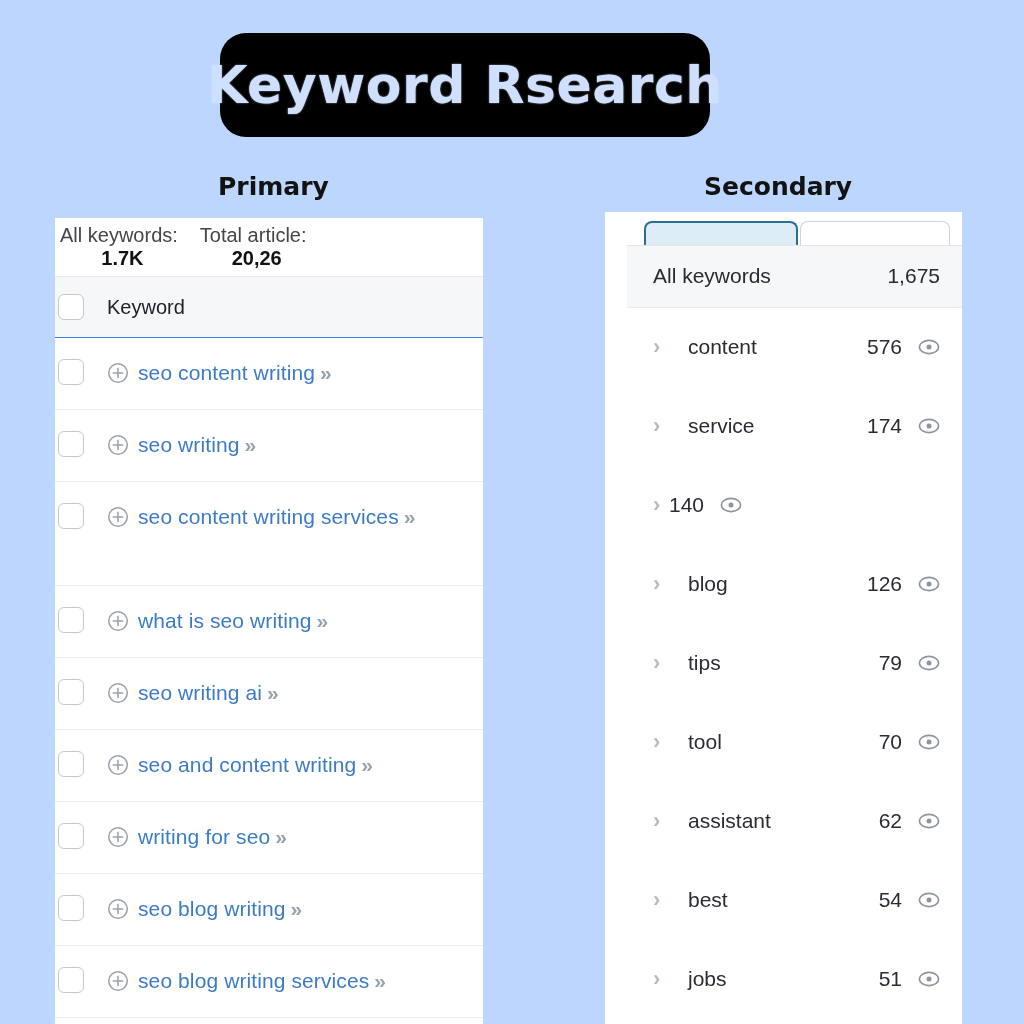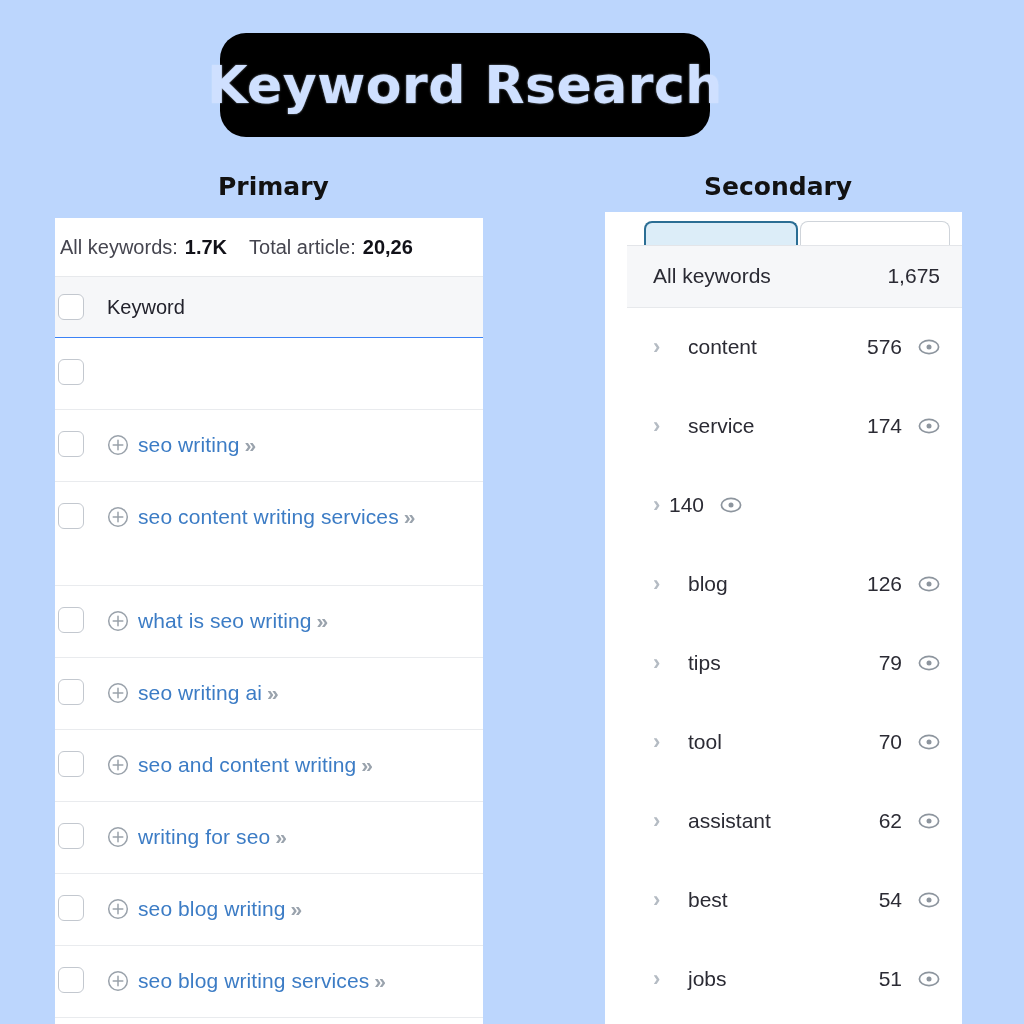--- a/index.html
+++ b/index.html
@@ -66,21 +66,21 @@
   #primary-summary {
     height: 58px;
     display: flex;
     align-items: center;
     padding-left: 5px;
     white-space: nowrap;
     font-size: 20px;
     color: #4a4a55;
     overflow: hidden;
   }
-  #primary-summary .metric { display: inline-flex; align-items: flex-start; }
+  #primary-summary .metric { display: inline-flex; align-items: center; flex-direction: column; }
   #primary-summary .metric + .metric { margin-left: 22px; }
   #primary-summary .m-label { color: #45454f; }
   #primary-summary .m-value { color: #111118; font-weight: bold; margin-left: 7px; }
 
   #primary-header-row {
     height: 62px;
     background: #f6f7f9;
     border-top: 1px solid #e7e9ec;
     border-bottom: 1px solid #3b82f6;
     display: flex;
@@ -264,20 +264,24 @@
   </div>
 
   <div id="primary-header-row">
     <span class="checkbox"></span>
     <span class="col-title">Keyword</span>
   </div>
 
   <div id="primary-rows">
       <div class="kw-row">
         <span class="checkbox"></span>
+        <span class="kw-body"><span class="plus-icon"><svg width="22" height="22" viewBox="0 0 22 22">
+              <circle cx="11" cy="11" r="9.3" fill="none" stroke="#9aa2ab" stroke-width="1.5"></circle>
+              <path d="M11 6.2 V15.8 M6.2 11 H15.8" stroke="#9aa2ab" stroke-width="1.5" stroke-linecap="round"></path>
+            </svg></span><span class="kw-link">seo content writing</span><span class="chev-double">»</span></span>
       </div>
       <div class="kw-row">
         <span class="checkbox"></span>
         <span class="kw-body"><span class="plus-icon"><svg width="22" height="22" viewBox="0 0 22 22">
               <circle cx="11" cy="11" r="9.3" fill="none" stroke="#9aa2ab" stroke-width="1.5"></circle>
               <path d="M11 6.2 V15.8 M6.2 11 H15.8" stroke="#9aa2ab" stroke-width="1.5" stroke-linecap="round"></path>
             </svg></span><span class="kw-link">seo writing</span><span class="chev-double">»</span></span>
       </div>
       <div class="kw-row tall">
         <span class="checkbox"></span>

